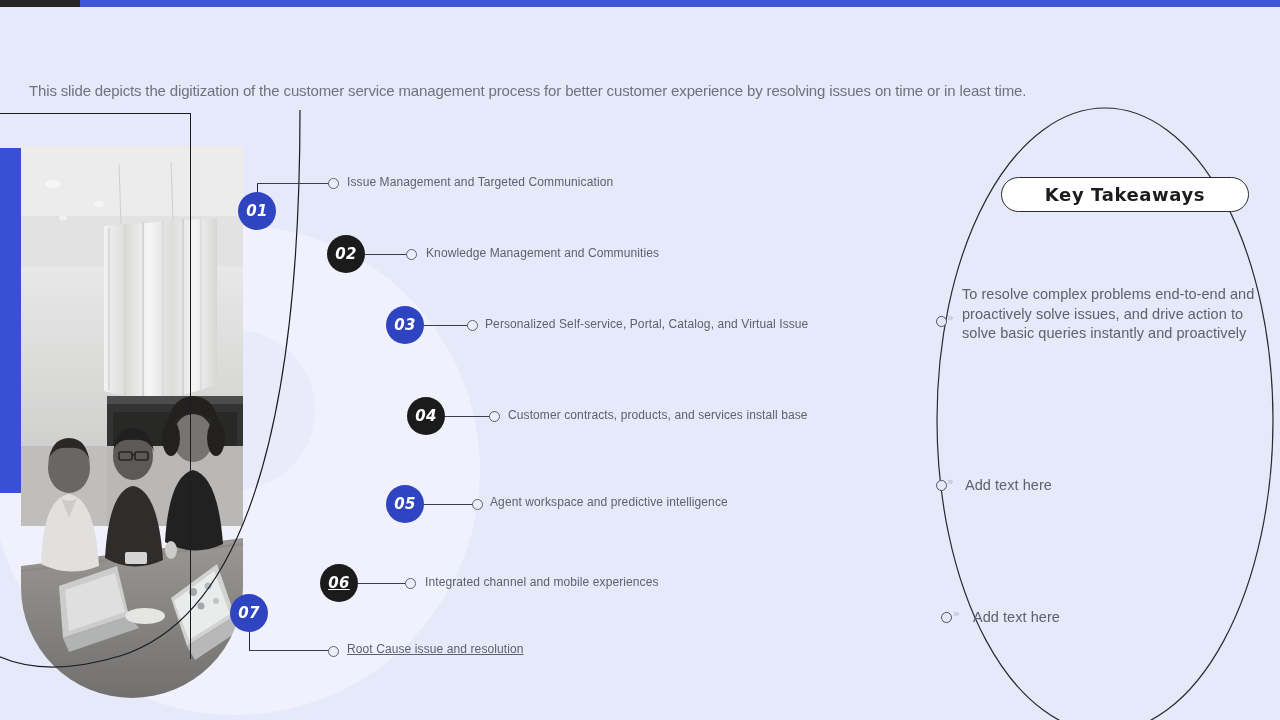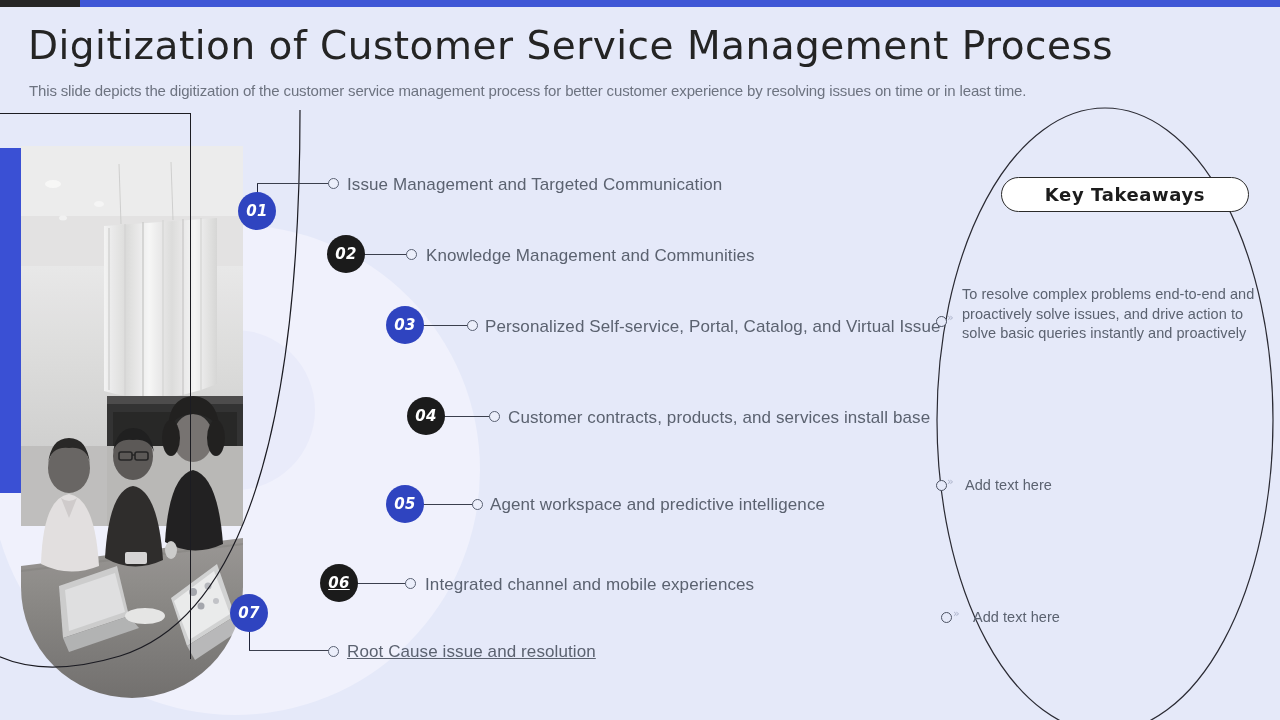--- a/index.html
+++ b/index.html
@@ -155,21 +155,21 @@
   }
   .connector.v {
     height: auto;
     width: 0;
     border-top: 0;
     border-left: 1.3px solid #21263a;
   }
 
   .proc-label {
     position: absolute;
-    font-size: 17px;
+    font-size: 12px;
     color: #5b6270;
     white-space: nowrap;
     letter-spacing: 0.1px;
     z-index: 23;
   }
 
   
   .right-oval {
     position: absolute;
     left: 880px; top: 100px;
@@ -227,21 +227,20 @@
 <body>
 
 <div id="slide">
 
   <div class="topbar-dark"></div>
   <div class="topbar-blue"></div>
 
   <div class="backdrop-circle"></div>
   <div class="backdrop-circle-2"></div>
 
-  <div class="title">Digitization of Customer Service Management Process</div>
   <div class="subtitle">This slide depicts the digitization of the customer service management process for better customer experience by resolving issues on time or in least time.</div>
 
   <div class="photo-bluebar"></div>
   <div class="photo-wrap">
     <svg class="photo-img" viewBox="0 0 222 552" preserveAspectRatio="xMidYMid slice">
       <defs>
         <linearGradient id="wallg" x1="0" y1="0" x2="0" y2="1">
           <stop offset="0" stop-color="#e9e9e7"></stop>
           <stop offset="1" stop-color="#cfcdc7"></stop>
         </linearGradient>

